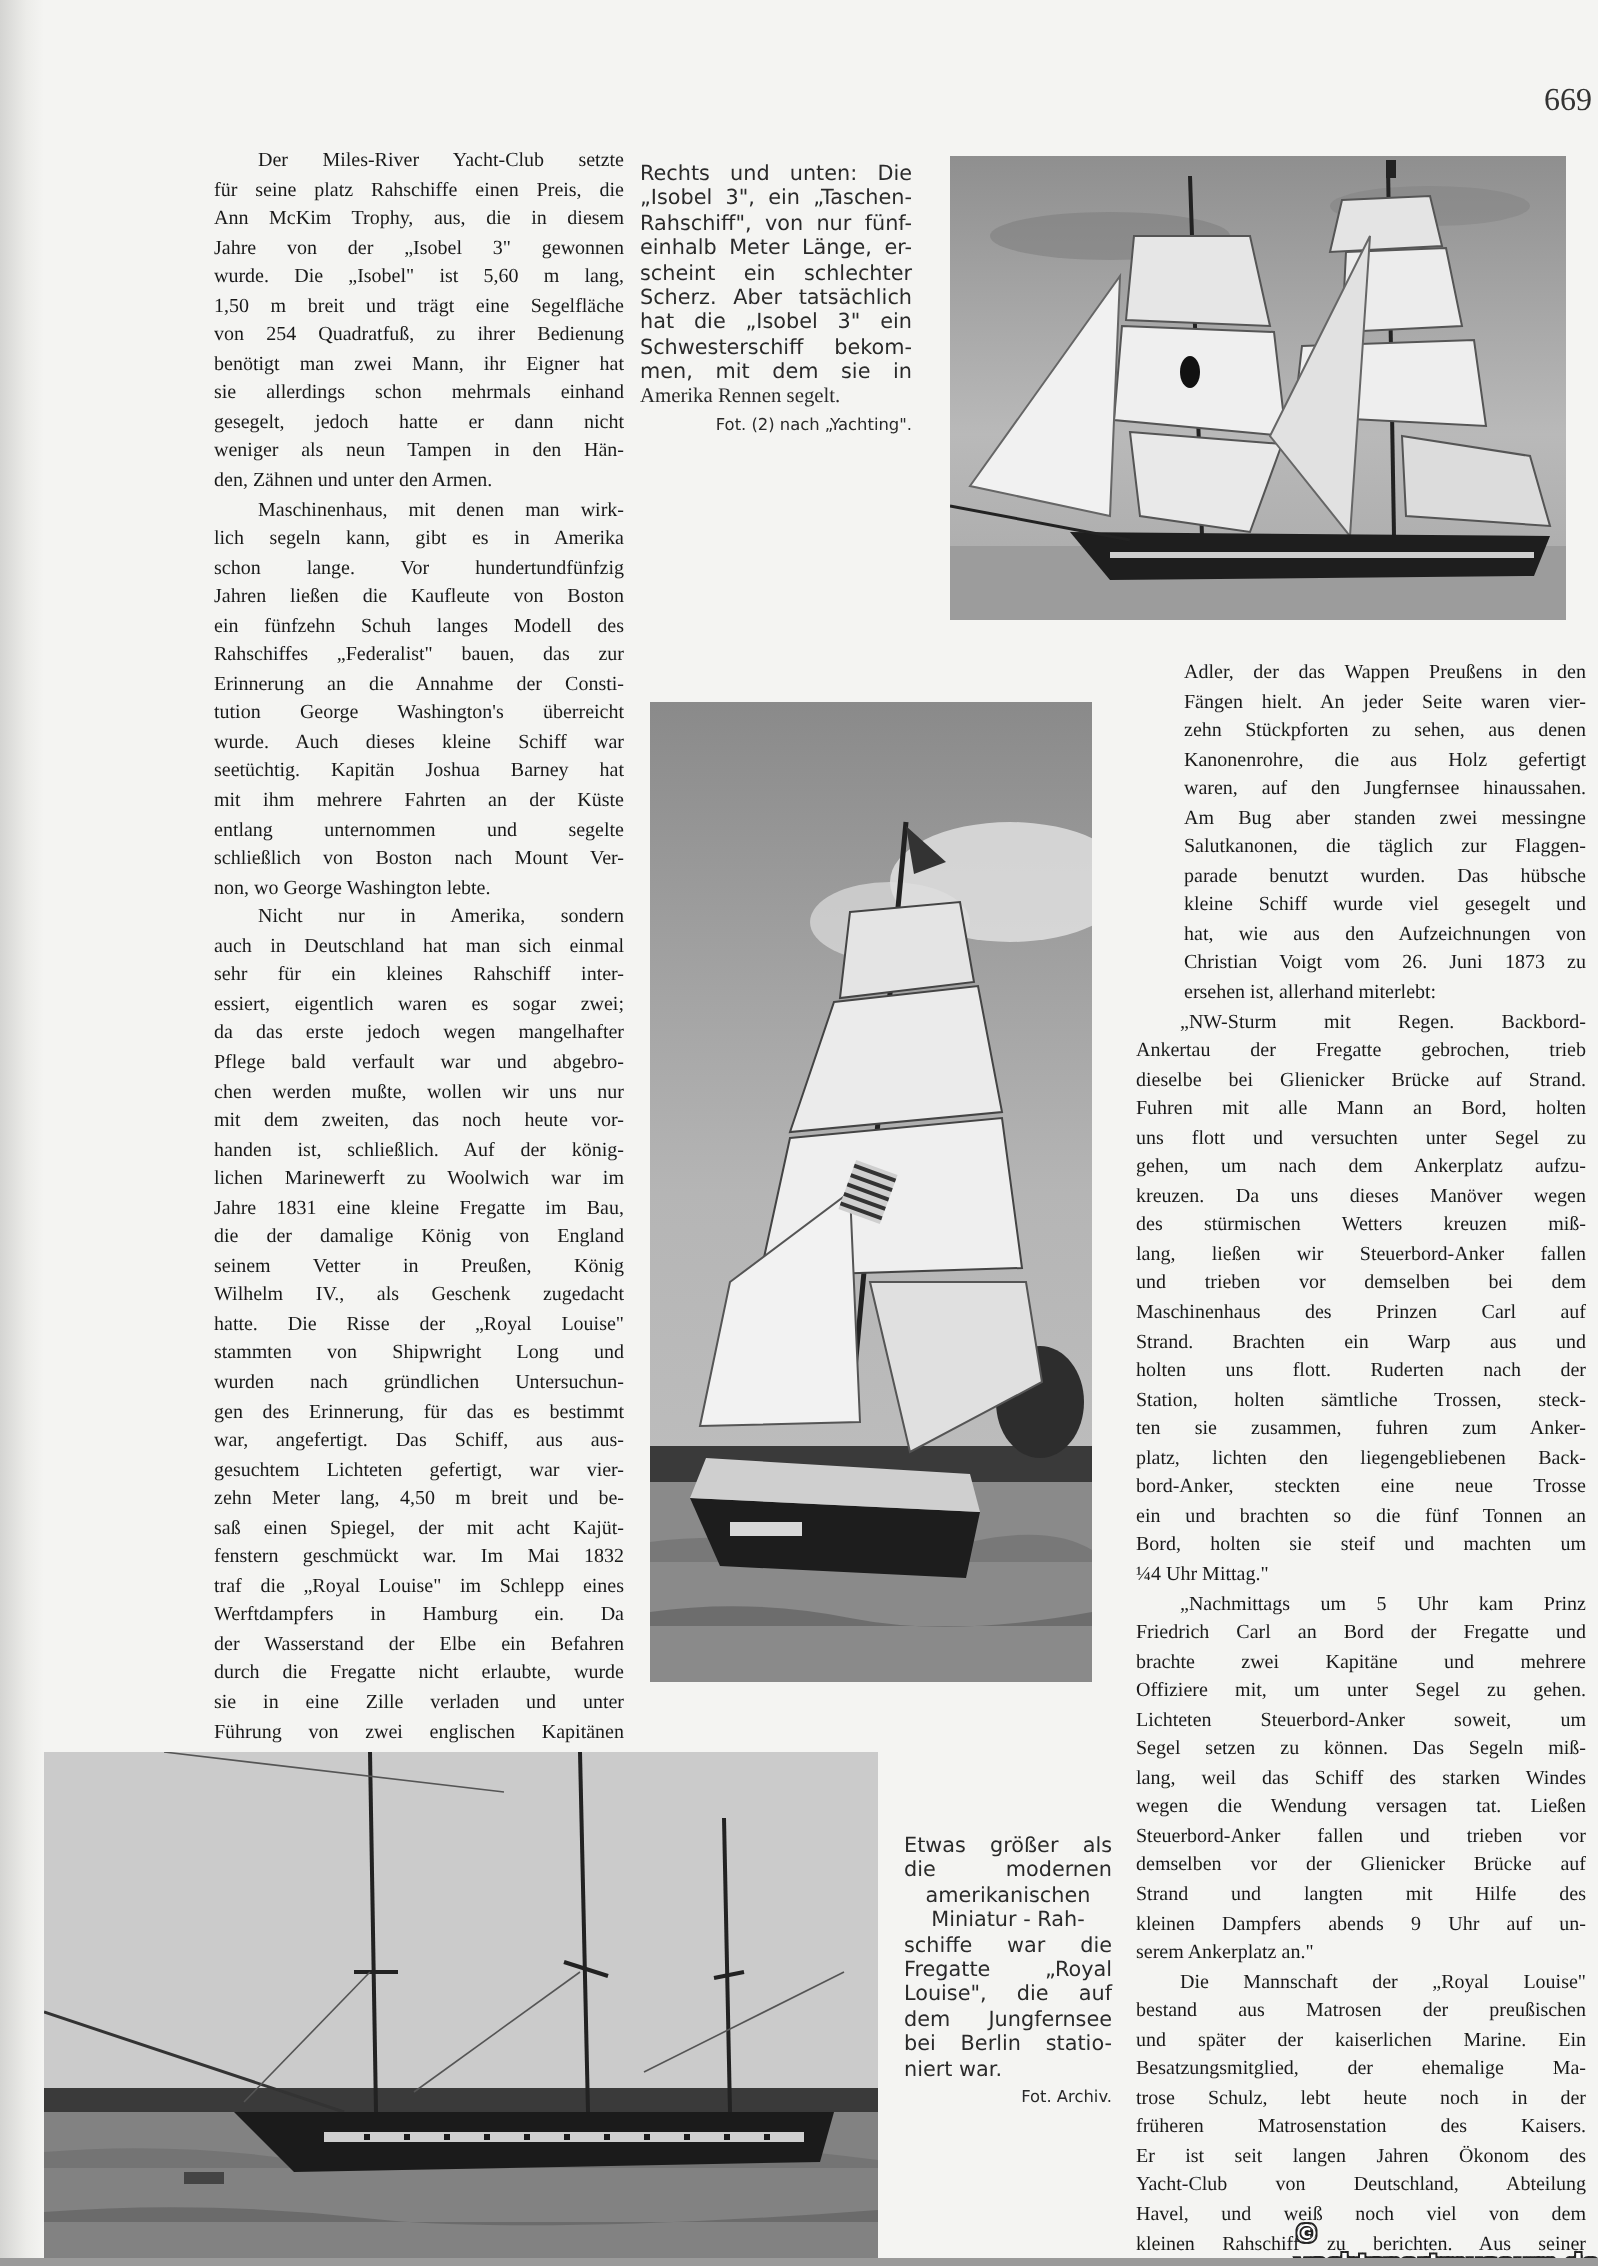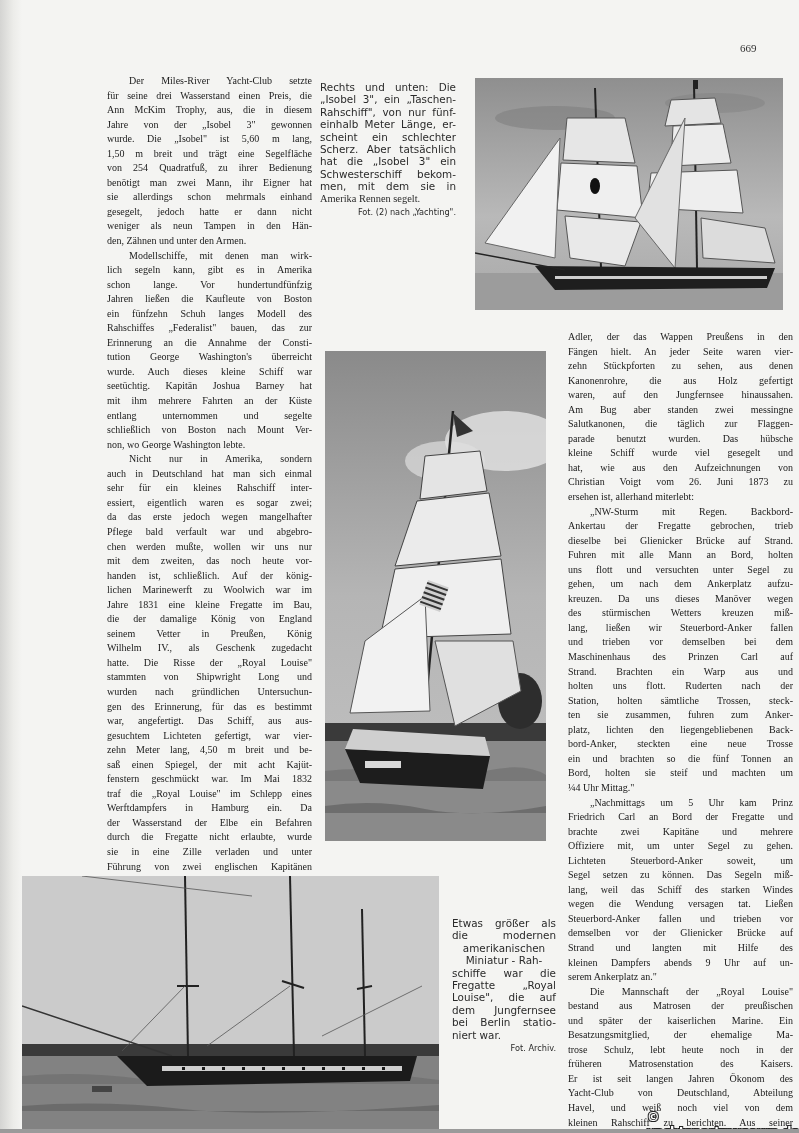--- a/index.html
+++ b/index.html
@@ -7,28 +7,28 @@
     width: 799px; height: 1133px; position: relative; overflow: hidden;
     background: #f4f4f2;
     font-family: "Liberation Serif", "DejaVu Serif", serif;
     color: #1a1a1a;
   }
   .spine {
     position: absolute; left: 0; top: 0; width: 22px; height: 1133px;
     background: linear-gradient(to right, #d4d4d2, #ecece9 60%, #f4f4f2);
   }
   .page-num {
-    position: absolute; left: 740px; top: 42px; font-size: 11px; color: #333;
+    position: absolute; left: 772px; top: 42px; font-size: 16px; color: #333;
   }
   .col {
     position: absolute; font-size: 10px; line-height: 14.55px;
     text-align: justify; hyphens: manual;
   }
   .col p { margin: 0; text-indent: 22px; }
-  .col p.noindent { text-indent: 0; }
+  .col p.noindent { text-indent: 0; margin-left: 24px; }
   .col .ln { display: block; text-align: justify; text-align-last: justify; white-space: nowrap; }
   .col .ln.last { text-align-last: left; }
   #col-left { left: 107px; top: 74px; width: 205px; }
   #col-right { left: 568px; top: 330px; width: 225px; }
   .caption {
     position: absolute; font-family: "DejaVu Sans", "Liberation Sans", sans-serif;
     font-size: 10.4px; line-height: 12.4px; color: #2a2a2a;
   }
   .caption .ln { display: block; text-align: justify; text-align-last: justify; white-space: nowrap; }
   .caption .credit { display: block; text-align: right; font-size: 8.2px; margin-top: 1px; }
@@ -53,34 +53,34 @@
 </style>
 </head>
 <body>
 
 <div class="spine"></div>
 <div class="page-num">669</div>
 
 <div id="col-left" class="col">
     <p style="text-indent: 0px;">
       <span class="ln" style="padding-left: 22px;">Der Miles-River Yacht-Club setzte</span>
-      <span class="ln">für seine drei Wasserstand einen Preis, die</span>
+      <span class="ln">für seine platz Rahschiffe einen Preis, die</span>
       <span class="ln">Ann McKim Trophy, aus, die in diesem</span>
       <span class="ln">Jahre von der „Isobel 3" gewonnen</span>
       <span class="ln">wurde. Die „Isobel" ist 5,60 m lang,</span>
       <span class="ln">1,50 m breit und trägt eine Segelfläche</span>
       <span class="ln">von 254 Quadratfuß, zu ihrer Bedienung</span>
       <span class="ln">benötigt man zwei Mann, ihr Eigner hat</span>
       <span class="ln">sie allerdings schon mehrmals einhand</span>
       <span class="ln">gesegelt, jedoch hatte er dann nicht</span>
       <span class="ln">weniger als neun Tampen in den Hän-</span>
       <span class="ln last">den, Zähnen und unter den Armen.</span>
     </p>
     <p style="text-indent: 0px;">
-      <span class="ln" style="padding-left: 22px;">Modellschiffe, mit denen man wirk-</span>
+      <span class="ln" style="padding-left: 22px;">Maschinenhaus, mit denen man wirk-</span>
       <span class="ln">lich segeln kann, gibt es in Amerika</span>
       <span class="ln">schon lange. Vor hundertundfünfzig</span>
       <span class="ln">Jahren ließen die Kaufleute von Boston</span>
       <span class="ln">ein fünfzehn Schuh langes Modell des</span>
       <span class="ln">Rahschiffes „Federalist" bauen, das zur</span>
       <span class="ln">Erinnerung an die Annahme der Consti-</span>
       <span class="ln">tution George Washington's überreicht</span>
       <span class="ln">wurde. Auch dieses kleine Schiff war</span>
       <span class="ln">seetüchtig. Kapitän Joshua Barney hat</span>
       <span class="ln">mit ihm mehrere Fahrten an der Küste</span>

